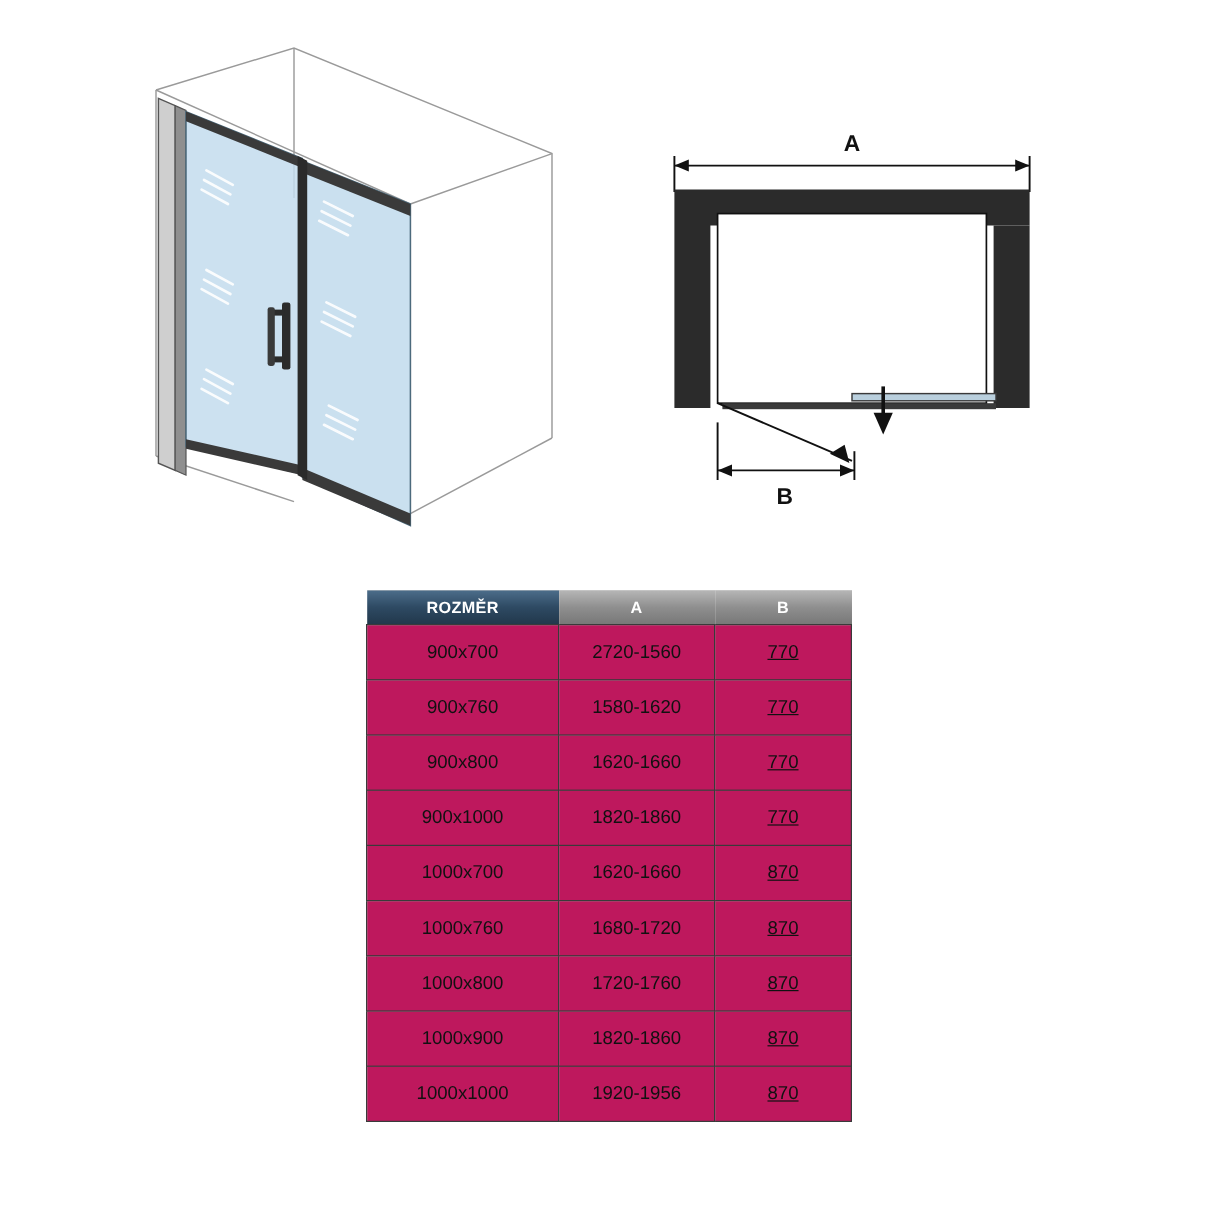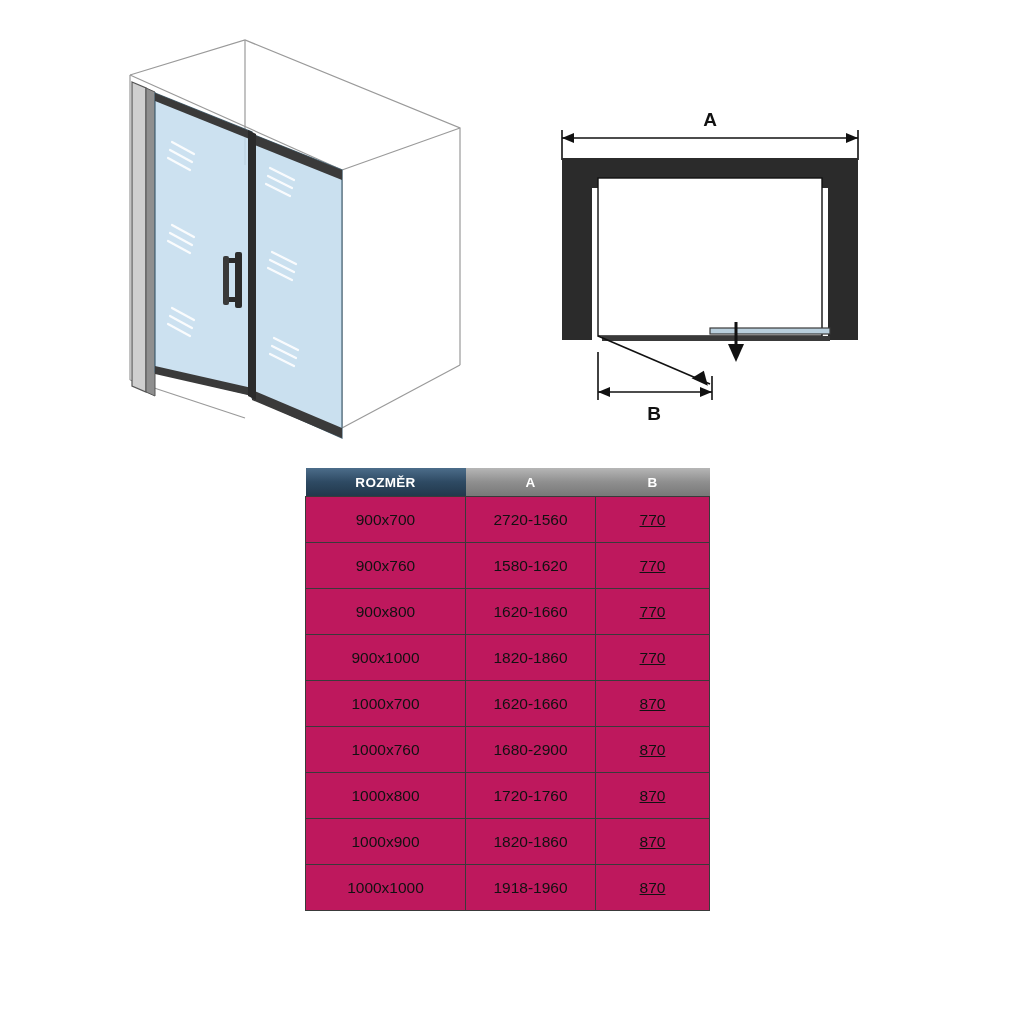--- a/index.html
+++ b/index.html
@@ -31,21 +31,21 @@
     left: 540px;
     top: 100px;
     width: 340px;
     height: 330px;
   }
 
   
   #size-table {
     position: absolute;
     left: 305px;
-    top: 468px;
+    top: 492px;
     border-collapse: collapse;
     font-size: 15.5px;
   }
   #size-table th {
     height: 28px;
     font-size: 13.5px;
     font-weight: bold;
     letter-spacing: .3px;
     border: none;
     padding: 0 6px;
@@ -229,32 +229,32 @@
         <td class="col-a">1820-1860</td>
         <td class="col-b">770</td>
       </tr>
       <tr>
         <td class="col-size">1000x700</td>
         <td class="col-a">1620-1660</td>
         <td class="col-b">870</td>
       </tr>
       <tr>
         <td class="col-size">1000x760</td>
-        <td class="col-a">1680-2900</td>
+        <td class="col-a">1680-1720</td>
         <td class="col-b">870</td>
       </tr>
       <tr>
         <td class="col-size">1000x800</td>
         <td class="col-a">1720-1760</td>
         <td class="col-b">870</td>
       </tr>
       <tr>
         <td class="col-size">1000x900</td>
         <td class="col-a">1820-1860</td>
         <td class="col-b">870</td>
       </tr>
       <tr>
         <td class="col-size">1000x1000</td>
-        <td class="col-a">1918-1960</td>
+        <td class="col-a">1920-1956</td>
         <td class="col-b">870</td>
       </tr>
     </tbody>
 </table>
 
 </body></html>

